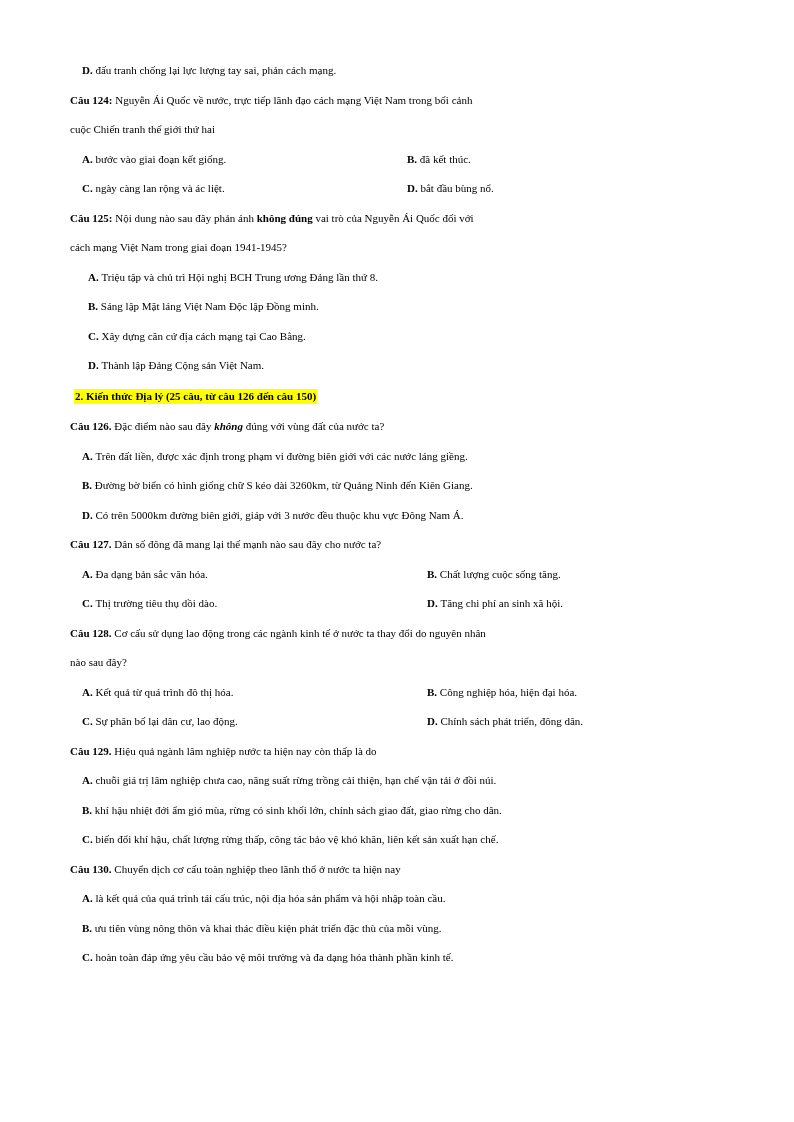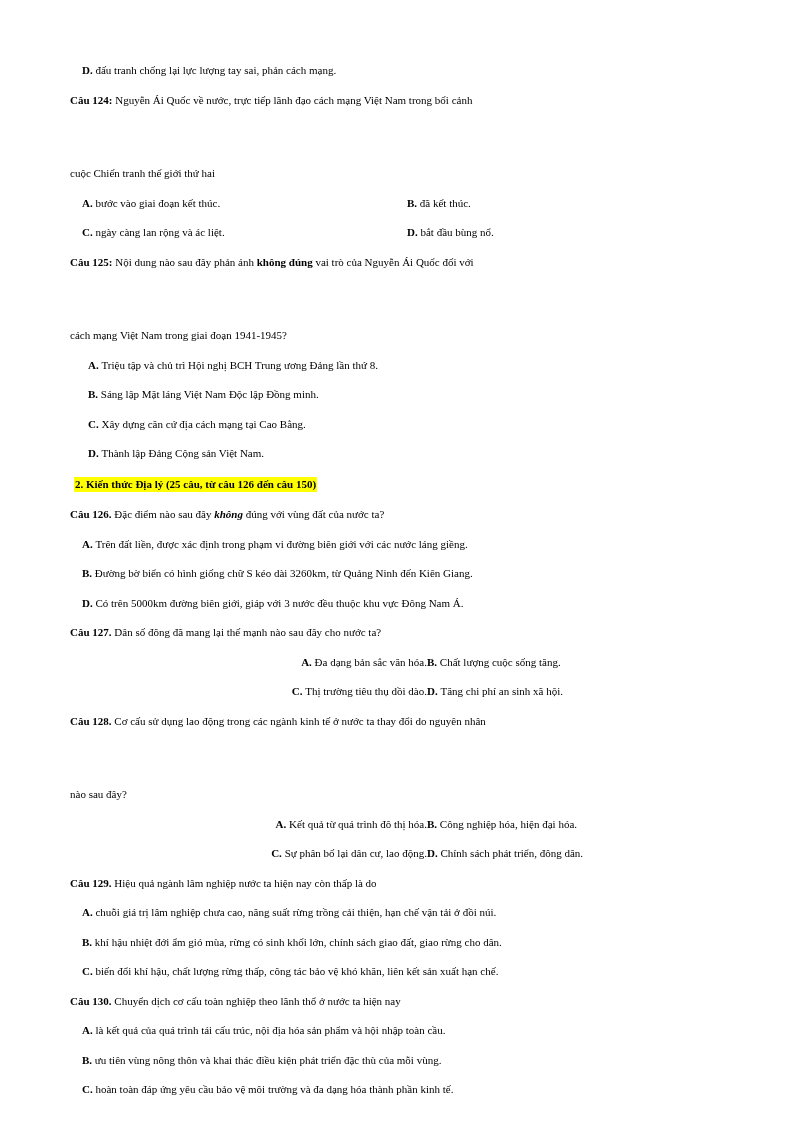--- a/index.html
+++ b/index.html
@@ -31,21 +31,20 @@
   .line {
     white-space: normal;
     text-align: left;
   }
   .q-line {
     margin-left: 0;
     text-indent: 0;
   }
   .q-cont {
     margin-left: 0;
-    margin-top: 44px;
   }
   .opt {
     margin-left: 12px;
   }
   .opt-deep {
     margin-left: 18px;
   }
   .opt-wrap {
     margin-left: 12px;
   }
@@ -68,21 +67,20 @@
   .opt-row .c1 {
     width: 325px;
     flex: 0 0 325px;
   }
   .opt-row .c2 {
     flex: 1 1 auto;
   }
   .opt-row.wide .c1 {
     width: 345px;
     flex: 0 0 345px;
-    text-align: right;
   }
 
   
   .section-head {
     font-weight: bold;
     margin-left: 4px;
     margin-top: 1px;
     margin-bottom: 1px;
   }
   .section-head .hl {
@@ -104,21 +102,21 @@
     </div>
 
     <div class="line q-line">
       <span class="lbl">Câu 124: </span>
       <span>Nguyễn Ái Quốc về nước, trực tiếp lãnh đạo cách mạng Việt Nam trong bối cảnh</span>
     </div>
     <div class="line q-cont">cuộc Chiến tranh thế giới thứ hai</div>
     <div class="opt-row">
       <div class="c1">
         <span class="lbl">A. </span>
-        <span>bước vào giai đoạn kết thúc.</span>
+        <span>bước vào giai đoạn kết giống.</span>
       </div>
       <div class="c2">
         <span class="lbl">B. </span>
         <span>đã kết thúc.</span>
       </div>
     </div>
     <div class="opt-row">
       <div class="c1">
         <span class="lbl">C. </span>
         <span>ngày càng lan rộng và ác liệt.</span>

